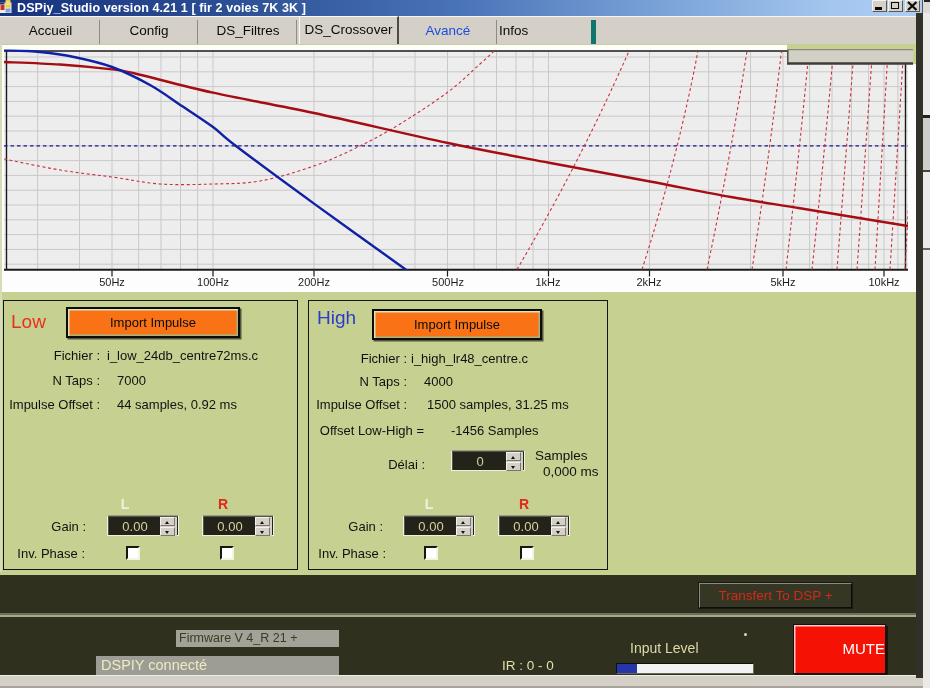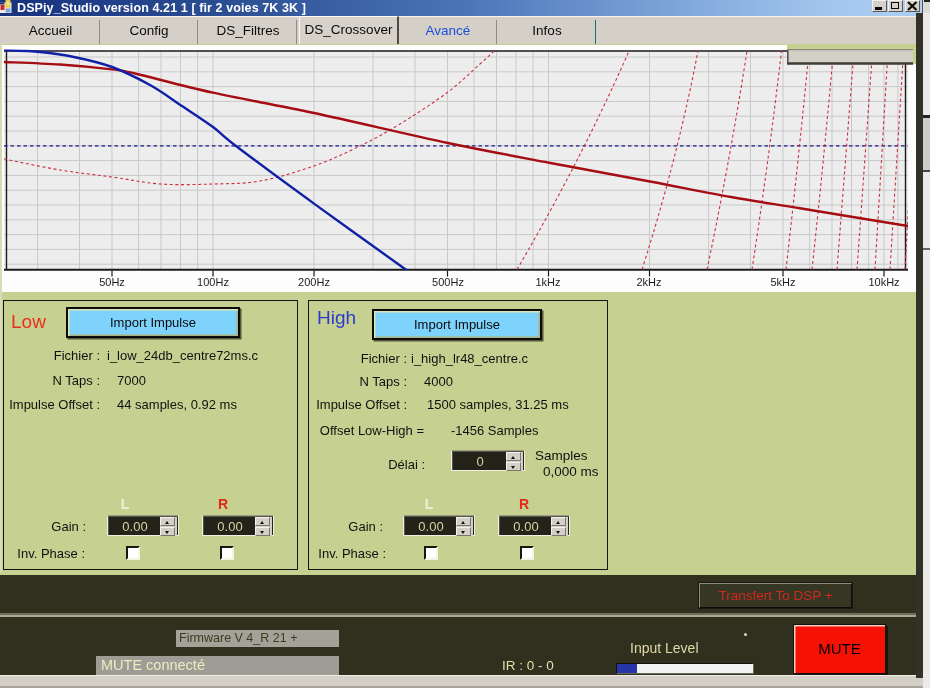--- a/index.html
+++ b/index.html
@@ -5,21 +5,21 @@
 .abs{position:absolute}
 .t13{font-size:13px;color:#111}
 .lab{text-align:right}
 .spin{position:absolute;width:72px;height:21px;background:#23231a;border:1px solid #eff0e0;border-top-color:#9a9a86;box-shadow:inset 1px 1px 0 #55554a}
 .spin .val{position:absolute;left:0;top:3px;width:56px;text-align:center;color:#d8d0a0;font-size:13px}
 .spin .btns{position:absolute;right:1px;top:1px;width:15px;height:19px;background:#d4d0c8}
 .spin .b{position:absolute;left:0;width:15px;height:9px;background:#d4d0c8;border:1px solid;border-color:#f4f2ee #77776d #77776d #f4f2ee;font-size:0}
 .arr-u{position:absolute;left:4px;top:3px;width:0;height:0;border-left:2.5px solid transparent;border-right:2.5px solid transparent;border-bottom:3px solid #111}
 .arr-d{position:absolute;left:4px;top:3.5px;width:0;height:0;border-left:2.5px solid transparent;border-right:2.5px solid transparent;border-top:3px solid #111}
 .cb{position:absolute;width:14px;height:14px;background:#fff;border:2px solid;border-color:#17170f #f2f6e0 #f2f6e0 #17170f}
-.impbtn{position:absolute;height:31px;background:#7dd3fc;border:2px solid #0c0c0c;box-shadow:inset 1.5px 1.5px 0 #dde4b6, inset -1.5px -1.5px 0 #aab37c, 1.5px 1.5px 0 #55553f;text-align:center;font-size:13px;color:#0a0a0a;line-height:27px}
+.impbtn{position:absolute;height:31px;background:#f97316;border:2px solid #0c0c0c;box-shadow:inset 1.5px 1.5px 0 #dde4b6, inset -1.5px -1.5px 0 #aab37c, 1.5px 1.5px 0 #55553f;text-align:center;font-size:13px;color:#0a0a0a;line-height:27px}
 .panel{position:absolute;border:1.6px solid #141414}
 </style></head><body>
 
 <div class="abs" style="left:0;top:0;width:922px;height:16px;background:linear-gradient(to right,#17327f 0%,#2c4f94 25%,#4a74b8 50%,#7ba3d8 72%,#a3c6ee 90%,#aecef4 100%)"></div>
 <svg class="abs" style="left:0;top:0" width="14" height="14" viewBox="0 0 14 14">
 <rect x="0" y="2.5" width="11.5" height="10.5" fill="#efece5"></rect>
 <rect x="0" y="2.5" width="4.5" height="2" fill="#1c2f66"></rect>
 <rect x="0.5" y="5" width="4" height="5" fill="#cc2d28"></rect>
 <rect x="5.5" y="0" width="5" height="7.5" fill="#e9c83d"></rect>
 <rect x="6.3" y="1" width="3.4" height="4.5" fill="#f2df80"></rect>
@@ -33,21 +33,21 @@
 <div class="abs" style="left:891px;top:2px;width:8px;height:7px;border:1.6px solid #0a0a0a"></div>
 <svg class="abs" style="left:907px;top:1px" width="11" height="10" viewBox="0 0 11 10">
     <path d="M1,1 L9.5,9 M9.5,1 L1,9" stroke="#0a0a0a" stroke-width="2.2"></path>
   </svg>
 <div class="abs" style="left:0;top:16px;width:922px;height:28px;background:#d4d0c8;border-top:1px solid #f6f5f2"></div>
 <div class="abs" style="left:2px;top:20px;width:98px;height:24px;border-right:1px solid #8e8a82;font-size:13.5px;text-align:center;line-height:21px;color:#0a0a0a">Accueil</div>
 <div class="abs" style="left:101px;top:20px;width:97px;height:24px;border-right:1px solid #8e8a82;font-size:13.5px;text-align:center;line-height:21px;color:#0a0a0a">Config</div>
 <div class="abs" style="left:200px;top:20px;width:97px;height:24px;border-right:1px solid #8e8a82;font-size:13.5px;text-align:center;line-height:21px;color:#0a0a0a">DS_Filtres</div>
 <div class="abs" style="left:299px;top:16px;width:100px;height:28px;background:#d6d2ca;border-left:1px solid #fbfaf8;border-top:1px solid #fbfaf8;border-right:2px solid #4c4c44;font-size:13.5px;text-align:center;line-height:25px;color:#0a0a0a">DS_Crossover</div>
 <div class="abs" style="left:400px;top:20px;width:97px;height:24px;border-right:1px solid #8e8a82;font-size:13.5px;text-align:center;line-height:21px;color:#1d4ed8">Avancé</div>
-<div class="abs" style="left:499px;top:20px;width:97px;height:24px;border-right:1px solid #0f766e;font-size:13.5px;text-align:center;line-height:21px;color:#0a0a0a">Infos</div>
+<div class="abs" style="left:499px;top:20px;width:97px;height:24px;border-right:5px solid #0f766e;font-size:13.5px;text-align:left;line-height:21px;color:#0a0a0a">Infos</div>
 <div class="abs" style="left:0;top:44px;width:916px;height:531px;background:#c6d191"></div>
 <div class="abs" style="left:0;top:44px;width:2px;height:528px;background:#d6dcb6;z-index:5"></div>
 <svg width="914" height="247" viewBox="0 0 914 247" style="position:absolute;left:2px;top:45px">
 <rect x="0" y="0" width="914" height="247" fill="#fdfdfd"></rect>
 <rect x="2" y="5.5" width="904" height="219.5" fill="#ededed"></rect>
 <clipPath id="pc">
       <rect x="2" y="4.5" width="904" height="220.5"></rect>
     </clipPath>
 <path d="M2,12.0H906 M2,26.8H906 M2,41.6H906 M2,56.4H906 M2,71.2H906 M2,86.0H906 M2,100.8H906 M2,115.6H906 M2,130.4H906 M2,145.2H906 M2,160.0H906 M2,174.8H906 M2,189.6H906 M2,204.4H906 M2,219.2H906" stroke="#c9c9c9" stroke-width="1" fill="none"></path>
 <path d="M35.6,6.0V224.5 M77.5,6.0V224.5 M110.0,6.0V224.5 M136.6,6.0V224.5 M159.0,6.0V224.5 M178.5,6.0V224.5 M195.6,6.0V224.5 M211.0,6.0V224.5 M312.0,6.0V224.5 M371.1,6.0V224.5 M413.0,6.0V224.5 M445.5,6.0V224.5 M472.1,6.0V224.5 M494.5,6.0V224.5 M514.0,6.0V224.5 M531.1,6.0V224.5 M546.5,6.0V224.5 M647.5,6.0V224.5 M706.6,6.0V224.5 M748.5,6.0V224.5 M781.0,6.0V224.5 M807.6,6.0V224.5 M830.0,6.0V224.5 M849.5,6.0V224.5 M866.6,6.0V224.5 M882.0,6.0V224.5 M895.9,6.0V224.5" stroke="#c9c9c9" stroke-width="1" fill="none"></path>
@@ -176,27 +176,27 @@
     </div>
   </div>
 <div class="abs t13 lab" style="left:266px;top:546px;width:120px">Inv. Phase :</div>
 <div class="cb" style="left:424px;top:546px"></div>
 <div class="cb" style="left:520px;top:546px"></div>
 <div class="abs" style="left:0;top:575px;width:916px;height:38px;background:#30301f"></div>
 <div class="abs" style="left:699px;top:583px;width:153px;height:25px;background:#363624;border:1px solid;border-color:#8a8a80 #0c0c0c #0c0c0c #8a8a80;box-shadow:0 0 0 1px #191912;text-align:center;line-height:23px;font-size:13.5px;color:#d12a1b">Transfert To DSP +</div>
 <div class="abs" style="left:0;top:613px;width:916px;height:4px;background:linear-gradient(to bottom,#6e6e5c 40%,#a8a88c 40%)"></div>
 <div class="abs" style="left:0;top:617px;width:916px;height:58px;background:#30301f"></div>
 <div class="abs" style="left:176px;top:630px;width:163px;height:17px;background:#a2a298;color:#3c3c22;font-size:12.5px;line-height:17px;padding-left:3px">Firmware V 4_R 21 +</div>
-<div class="abs" style="left:96px;top:656px;width:243px;height:19px;background:#9d9d95;color:#eeeac2;font-size:14.5px;line-height:19px;padding-left:5px">MUTE connecté</div>
+<div class="abs" style="left:96px;top:656px;width:243px;height:19px;background:#9d9d95;color:#eeeac2;font-size:14.5px;line-height:19px;padding-left:5px">DSPIY connecté</div>
 <div class="abs" style="left:502px;top:658px;font-size:13.5px;color:#e6dfae">IR : 0 - 0</div>
 <div class="abs" style="left:630px;top:640px;font-size:14px;color:#ddd9a8">Input Level</div>
 <div class="abs" style="left:616px;top:663px;width:138px;height:11px;background:#f2f2f2;border:1px solid;border-color:#11110c #6a6a58 #6a6a58 #11110c"></div>
 <div class="abs" style="left:617px;top:664px;width:20px;height:9px;background:#2636a8"></div>
 <div class="abs" style="left:744px;top:633px;width:3px;height:3px;background:#d8d8cc;border-radius:50%"></div>
-<div class="abs" style="left:793px;top:624px;width:93px;height:50px;background:#f51205;border:1px solid #111;box-shadow:inset 1.5px 1.5px 0 rgba(255,245,235,0.8), 2px 2px 0 #15150e;text-align:center;line-height:48px;font-size:15px;color:#000000">MUTE</div>
+<div class="abs" style="left:793px;top:624px;width:93px;height:50px;background:#f51205;border:1px solid #111;box-shadow:inset 1.5px 1.5px 0 rgba(255,245,235,0.8), 2px 2px 0 #15150e;text-align:right;line-height:48px;font-size:15px;color:#ffffff">MUTE</div>
 <div class="abs" style="left:0;top:675px;width:930px;height:13px;background:#d4d0c8;border-top:1px solid #efeee9"></div>
 <div class="abs" style="left:0;top:686px;width:930px;height:2px;background:#a8a49c"></div>
 <div class="abs" style="left:916px;top:13px;width:7px;height:665px;background:#31312a"></div>
 <div class="abs" style="left:923px;top:0;width:7px;height:688px;background:#eceae6"></div>
 <div class="abs" style="left:922px;top:0;width:8px;height:13px;background:#dcdad4;border-left:1px solid #555"></div>
 <div class="abs" style="left:923px;top:115px;width:7px;height:3px;background:#222"></div>
 <div class="abs" style="left:923px;top:118px;width:7px;height:52px;background:#cfcdc8"></div>
 <div class="abs" style="left:923px;top:170px;width:7px;height:2px;background:#444"></div>
 <div class="abs" style="left:923px;top:248px;width:7px;height:2px;background:#666"></div>
 <div class="abs" style="left:924px;top:0px;width:6px;height:2px;background:#222"></div>

